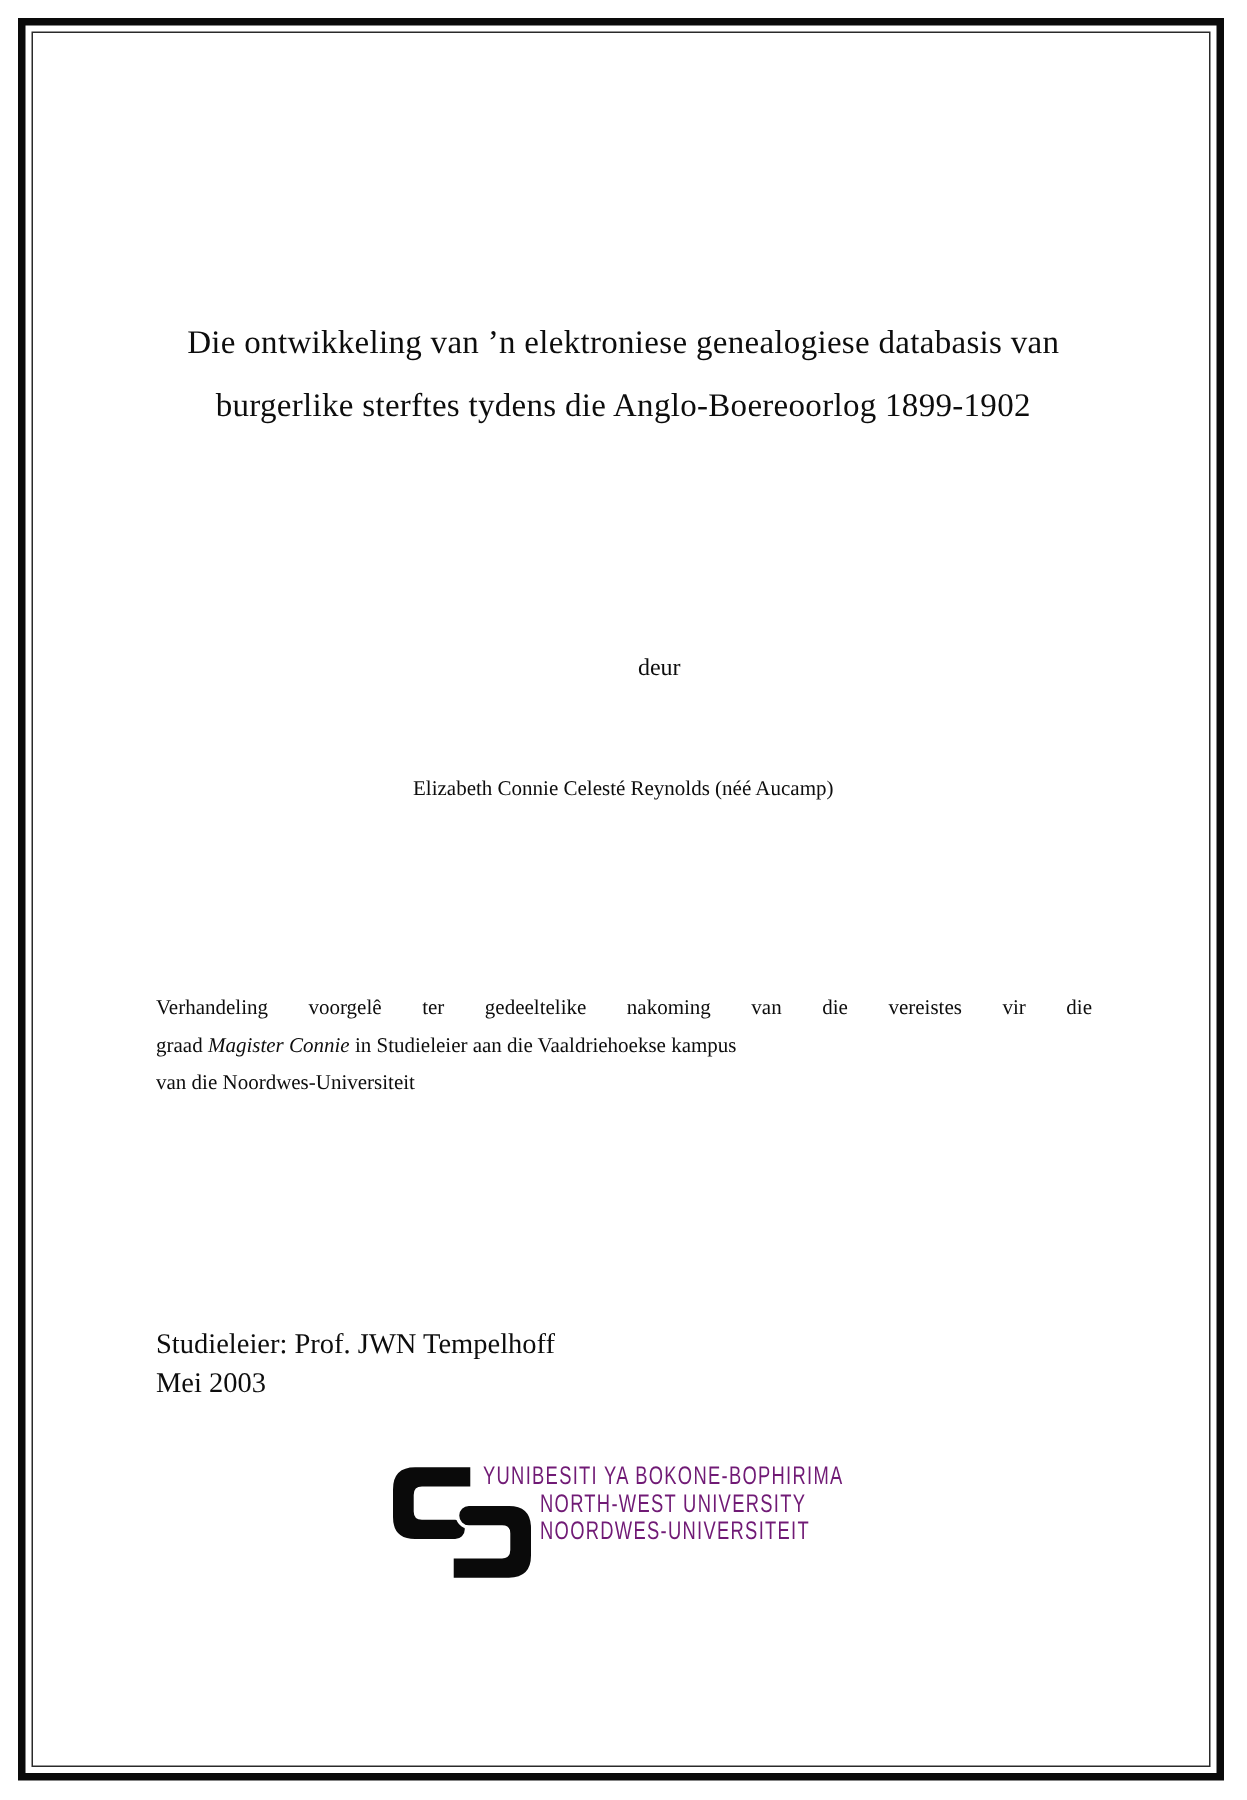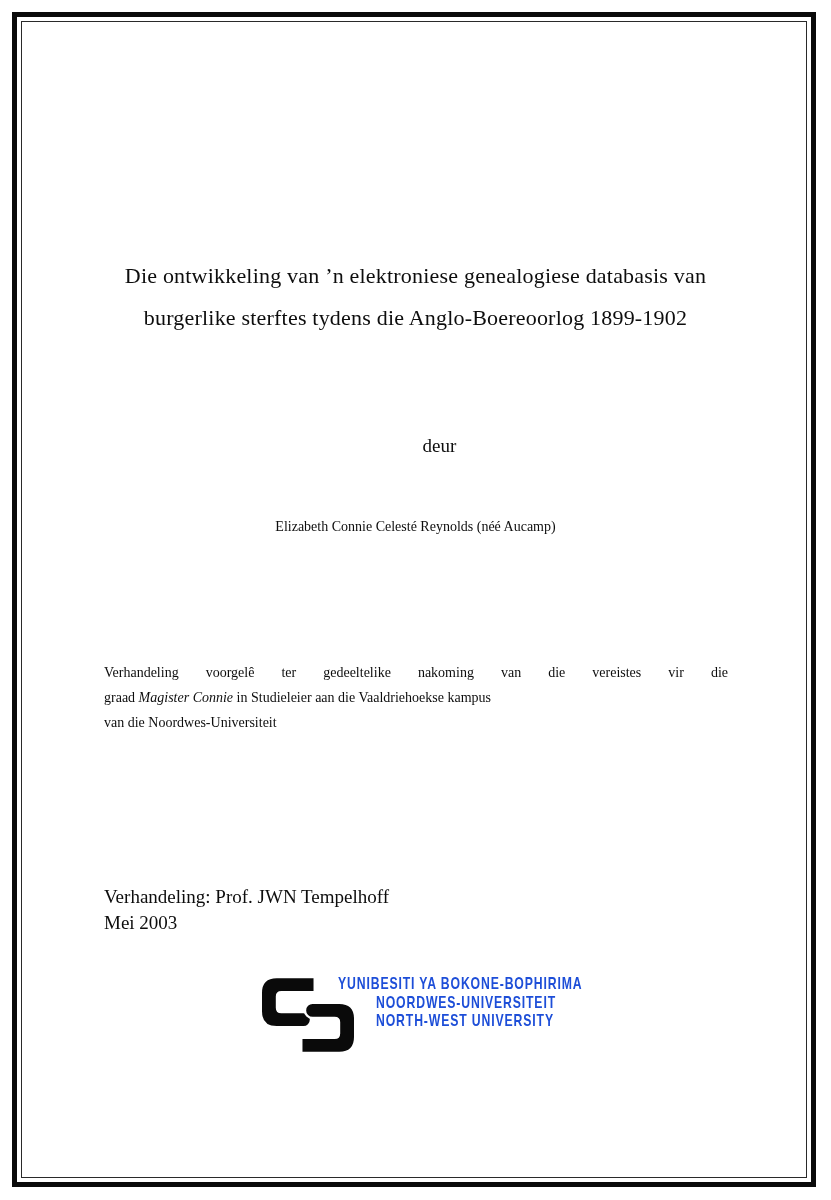--- a/index.html
+++ b/index.html
@@ -19,26 +19,25 @@
   .frame-inner{
     position:absolute;
     left:21px;top:21px;right:24px;bottom:22px;
     border:1px solid #2a2a2a;
   }
   .thesis-title{
     position:absolute;top:207px;left:0;right:0;
     text-align:center;
     font-size:22px;line-height:42px;
     letter-spacing:0.2px;
-    margin-top:48px;
   }
   .byline{
     position:absolute;top:434px;left:0;right:0;
     text-align:center;
-    font-size:19px;line-height:24px;padding-left:48px;
+    font-size:16px;line-height:24px;padding-left:48px;
   }
   .author{
     position:absolute;top:514px;left:0;right:0;
     text-align:center;
     font-size:14px;line-height:26px;
   }
   .declaration{
     position:absolute;top:660px;left:104px;width:624px;
     font-size:14px;line-height:25px;
   }
@@ -53,26 +52,25 @@
   }
   .logo{
     position:absolute;top:974px;left:260px;width:330px;height:88px;
   }
   .logo-mark{
     position:absolute;left:2px;top:4px;
   }
   .logo-text{
     position:absolute;left:62px;top:1px;
     font-family:"Liberation Sans", sans-serif;
-    font-weight:700;
+    font-weight:400;
     font-size:17px;line-height:18.5px;
     letter-spacing:1.2px;
-    color:#1d4ed8;
+    color:#701a75;
     white-space:nowrap;
-    margin-left:16px;
   }
   .logo-text .line{height:18.5px;}
   .logo-text .line span{
     display:inline-block;
     transform:scaleX(0.72);
     transform-origin:left center;
   }
   .logo-text .indented{margin-left:38px;}
 </style>
 </head>
@@ -90,28 +88,28 @@
 
 <div class="author">Elizabeth Connie Celesté Reynolds (néé Aucamp)</div>
 
 <div class="declaration">
   <div class="justified">Verhandeling voorgelê ter gedeeltelike nakoming van die vereistes vir die</div>
   <div><span>graad </span><span class="italic">Magister Connie</span><span> in Studieleier aan die Vaaldriehoekse kampus</span></div>
   <div>van die Noordwes-Universiteit</div>
 </div>
 
 <div class="supervisor-block">
-  <div>Verhandeling: Prof. JWN Tempelhoff</div>
+  <div>Studieleier: Prof. JWN Tempelhoff</div>
   <div>Mei 2003</div>
 </div>
 
 <div class="logo">
   <svg class="logo-mark" viewBox="0 0 100 80" width="92" height="74" aria-hidden="true">
     <path d="M16 0 H56 V14 H21 Q15 14 15 20 V32 Q15 38 21 38 H45 A7 7 0 0 1 45 52 H16 Q0 52 0 36 V16 Q0 0 16 0 Z" fill="#0a0a0a"></path>
     <path d="M16 0 H56 V14 H21 Q15 14 15 20 V32 Q15 38 21 38 H45 A7 7 0 0 1 45 52 H16 Q0 52 0 36 V16 Q0 0 16 0 Z" transform="rotate(180 50 40)" fill="#ffffff" stroke="#ffffff" stroke-width="5"></path>
     <path d="M16 0 H56 V14 H21 Q15 14 15 20 V32 Q15 38 21 38 H45 A7 7 0 0 1 45 52 H16 Q0 52 0 36 V16 Q0 0 16 0 Z" transform="rotate(180 50 40)" fill="#0a0a0a"></path>
   </svg>
   <div class="logo-text">
     <div class="line"><span>YUNIBESITI YA BOKONE-BOPHIRIMA</span></div>
+    <div class="line indented"><span>NORTH-WEST UNIVERSITY</span></div>
     <div class="line indented"><span>NOORDWES-UNIVERSITEIT</span></div>
-    <div class="line indented"><span>NORTH-WEST UNIVERSITY</span></div>
   </div>
 </div>
 
 </body></html>

